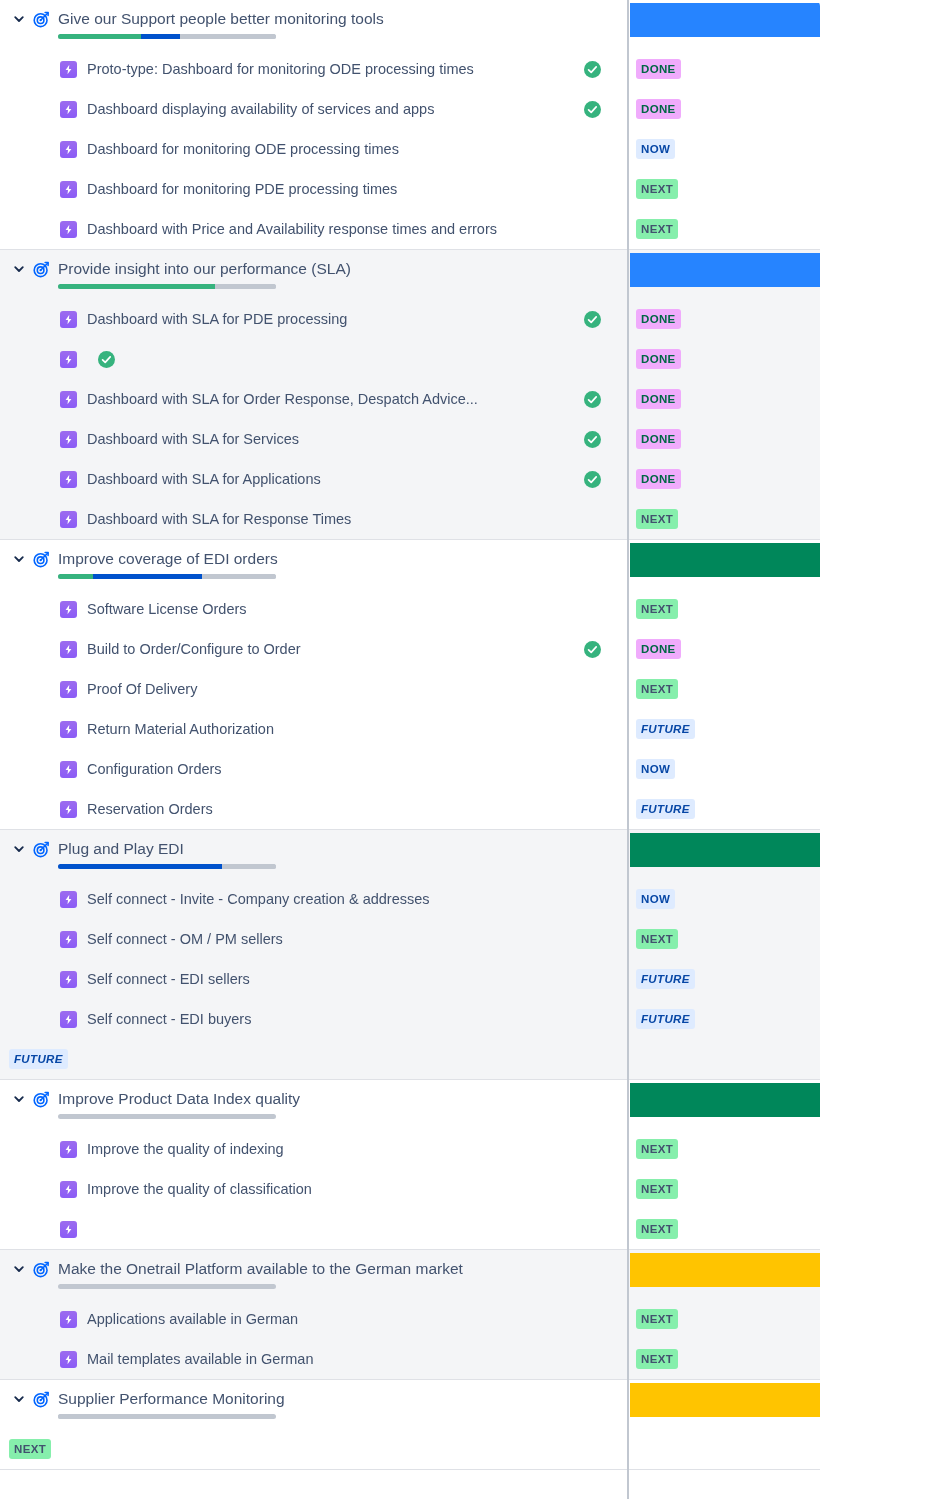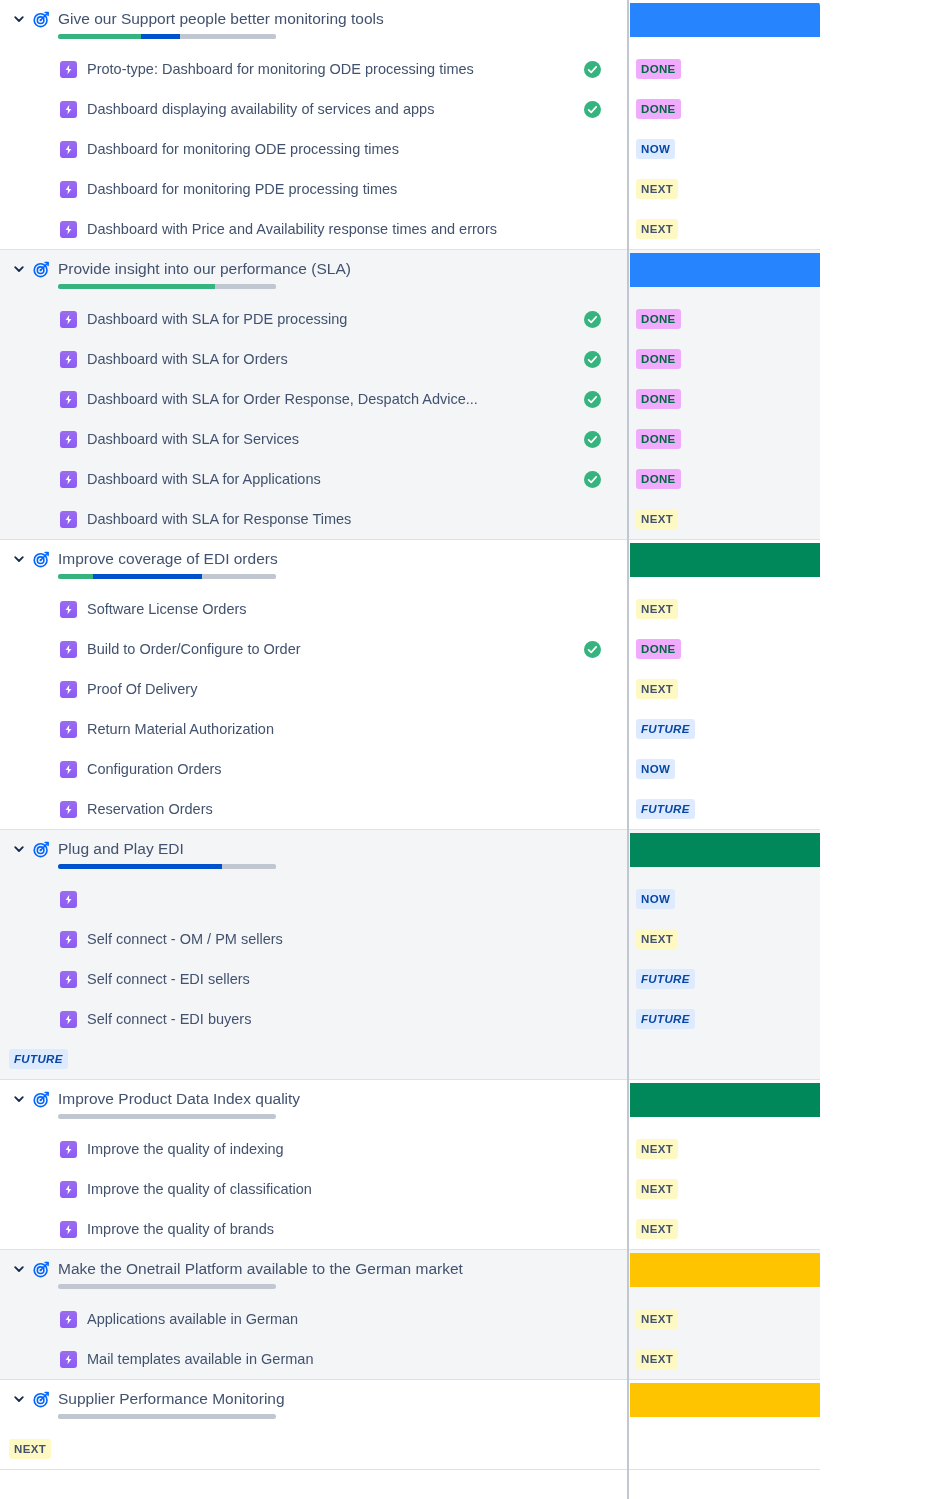--- a/index.html
+++ b/index.html
@@ -177,21 +177,21 @@
     display: inline-block;
     font-size: 11.5px;
     font-weight: bold;
     letter-spacing: 0.35px;
     line-height: 14px;
     padding: 3px 5px 3px 5px;
     border-radius: 3px;
   }
   .badge-done   { background: #f0abfc; color: #006644; }
   .badge-now    { background: #DEEBFF; color: #0747A6; }
-  .badge-next   { background: #fef9c3; color: #42526E; }
+  .badge-next   { background: #86efac; color: #42526E; }
   .badge-future { background: #DEEBFF; color: #0747A6; font-style: italic; }
 
   
   .epic-bar-lane {
     position: absolute;
     top: 3px;
     left: 630px;
     right: 0;
     height: 34px;
   }
@@ -379,21 +379,20 @@
             <span class="badge badge-done">DONE</span>
           </div>
         </div>
         <div class="story-row">
           <div class="story-left">
             <div class="story-icon">
               <svg width="11" height="11" viewBox="0 0 11 11">
                 <path d="M6.3 0.8 L2.6 5.9 H5.0 L4.5 10.2 L8.4 4.9 H5.9 Z" fill="#ffffff"></path>
               </svg>
             </div>
-            <div class="story-title">Dashboard with SLA for Orders</div>
             <div class="story-check">
               <svg width="17" height="17" viewBox="0 0 17 17">
                 <circle cx="8.5" cy="8.5" r="8.5" fill="#36B37E"></circle>
                 <path d="M4.6 8.8 L7.2 11.3 L12.2 5.9" fill="none" stroke="#ffffff" stroke-width="1.7" stroke-linecap="round" stroke-linejoin="round"></path>
               </svg>
             </div>
           </div>
           <div class="story-right">
             <span class="badge badge-done">DONE</span>
           </div>
@@ -645,20 +644,21 @@
             <div class="epic-bar bar-green"></div>
           </div>
         </div>
         <div class="story-row">
           <div class="story-left">
             <div class="story-icon">
               <svg width="11" height="11" viewBox="0 0 11 11">
                 <path d="M6.3 0.8 L2.6 5.9 H5.0 L4.5 10.2 L8.4 4.9 H5.9 Z" fill="#ffffff"></path>
               </svg>
             </div>
+            <div class="story-title">Self connect - Invite - Company creation &amp; addresses</div>
             <div class="story-check hidden">
               <svg width="17" height="17" viewBox="0 0 17 17">
                 <circle cx="8.5" cy="8.5" r="8.5" fill="#36B37E"></circle>
                 <path d="M4.6 8.8 L7.2 11.3 L12.2 5.9" fill="none" stroke="#ffffff" stroke-width="1.7" stroke-linecap="round" stroke-linejoin="round"></path>
               </svg>
             </div>
           </div>
           <div class="story-right">
             <span class="badge badge-now">NOW</span>
           </div>
@@ -790,21 +790,20 @@
             <span class="badge badge-next">NEXT</span>
           </div>
         </div>
         <div class="story-row">
           <div class="story-left">
             <div class="story-icon">
               <svg width="11" height="11" viewBox="0 0 11 11">
                 <path d="M6.3 0.8 L2.6 5.9 H5.0 L4.5 10.2 L8.4 4.9 H5.9 Z" fill="#ffffff"></path>
               </svg>
             </div>
-            <div class="story-title">Improve the quality of brands</div>
             <div class="story-check hidden">
               <svg width="17" height="17" viewBox="0 0 17 17">
                 <circle cx="8.5" cy="8.5" r="8.5" fill="#36B37E"></circle>
                 <path d="M4.6 8.8 L7.2 11.3 L12.2 5.9" fill="none" stroke="#ffffff" stroke-width="1.7" stroke-linecap="round" stroke-linejoin="round"></path>
               </svg>
             </div>
           </div>
           <div class="story-right">
             <span class="badge badge-next">NEXT</span>
           </div>

